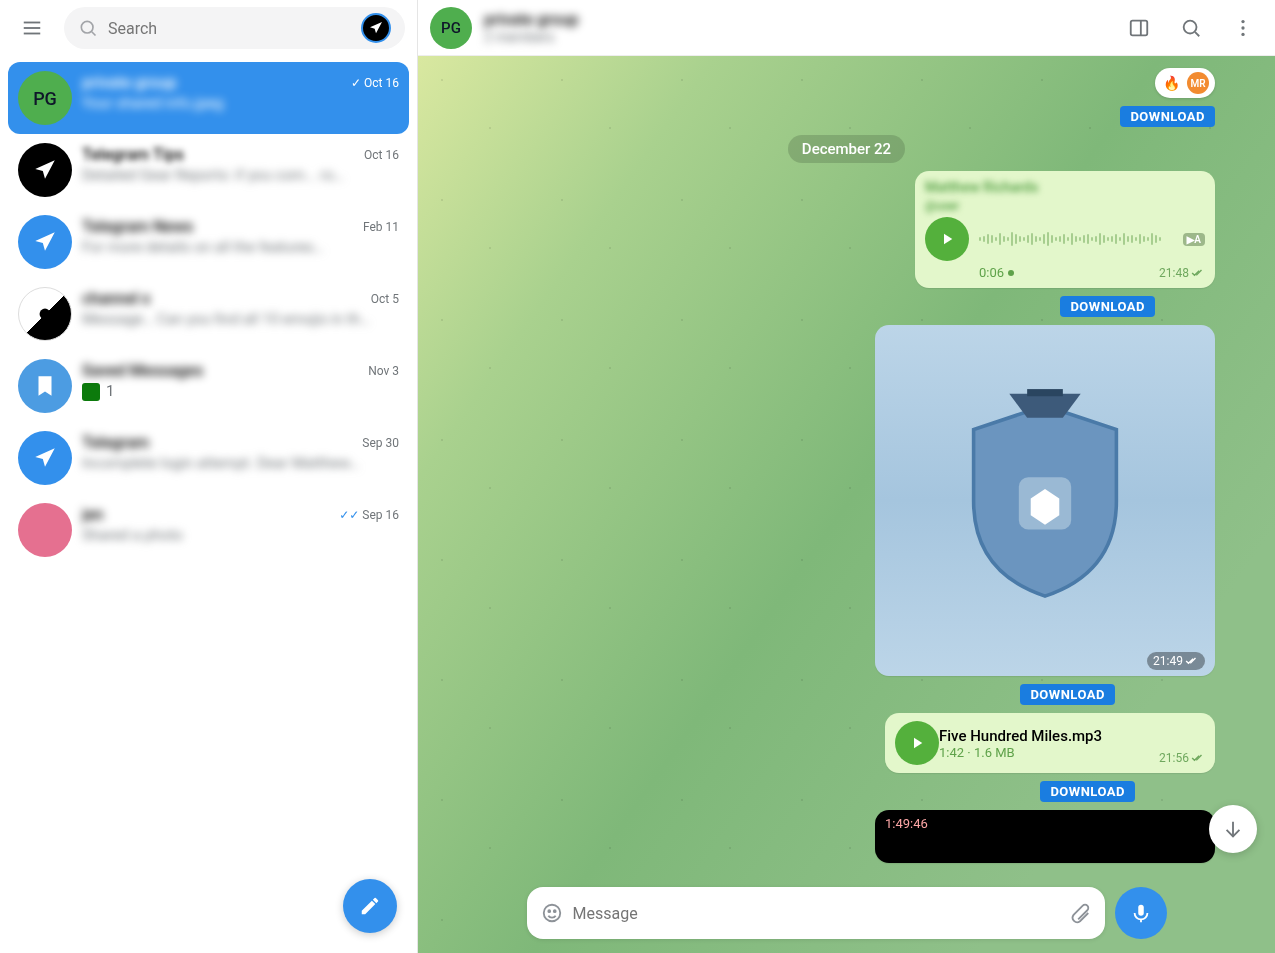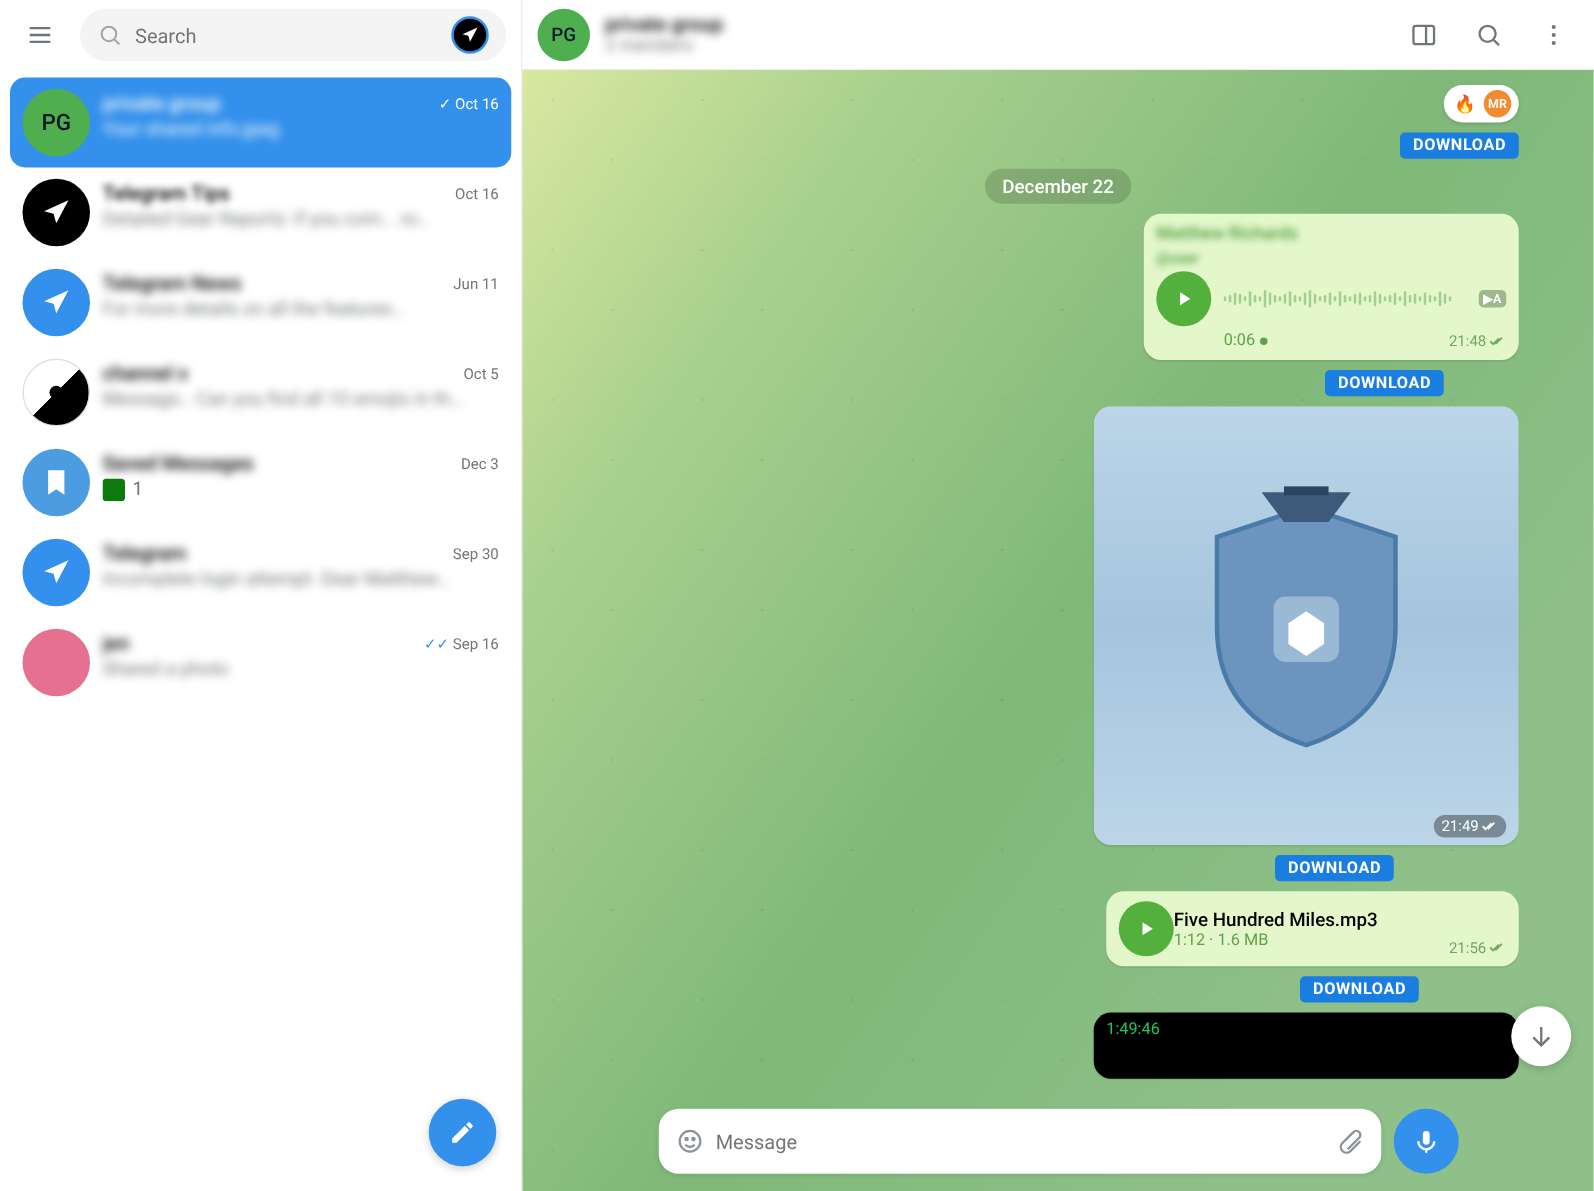--- a/index.html
+++ b/index.html
@@ -88,21 +88,21 @@
 .shield-graphic{width:70%;height:70%;}
 .image-time{position:absolute;bottom:6px;right:10px;background:rgba(0,0,0,0.35);color:#fff;font-size:12px;padding:2px 6px;border-radius:10px;display:flex;align-items:center;gap:2px;}
 .image-time svg{width:14px;height:14px;}
 
 .audio-bubble{display:flex;align-items:center;gap:0;}
 .audio-info{flex:1;}
 .audio-title{font-weight:500;font-size:15px;}
 .audio-meta{font-size:13px;color:#5fa24a;}
 
 .video-bubble{padding:0;border-radius:14px;overflow:hidden;background:#000;width:415px;height:60px;position:relative;}
-.video-dur{position:absolute;top:6px;left:10px;color:#22c55e;font-size:13px;}
+.video-dur{position:absolute;top:6px;left:10px;color:#fca5a5;font-size:13px;}
 
 .scroll-down-btn{position:absolute; right:18px; bottom:100px; width:48px;height:48px;border-radius:50%;background:#fff;display:flex;align-items:center;justify-content:center;box-shadow:0 2px 8px rgba(0,0,0,0.18);cursor:pointer;color:#707579;}
 .scroll-down-btn svg{width:22px;height:22px;}
 
 .composer{position:absolute; bottom:14px; left:50%; transform:translateX(-50%); width:640px; display:flex; gap:10px; align-items:center;}
 .composer-input{flex:1; background:#fff; border-radius:16px; height:52px; display:flex; align-items:center; padding:0 14px; gap:10px; box-shadow:0 1px 4px rgba(0,0,0,0.1);}
 .composer-input svg{width:22px;height:22px;color:#8d9298;}
 .composer-input input{flex:1;border:none;outline:none;font-size:16px;color:#c2410c;}
 .mic-btn{width:52px;height:52px;border-radius:50%;background:#3390ec;display:flex;align-items:center;justify-content:center;color:#fff;cursor:pointer;flex-shrink:0;}
 .mic-btn svg{width:22px;height:22px;}
@@ -165,21 +165,21 @@
 
     <div class="chat-item">
       <div class="chat-avatar av-blue">
           <svg class="av-paperplane" viewBox="0 0 24 24" fill="currentColor">
             <path d="M21 3L3 11l7 2 2 7 9-17z"></path>
           </svg>
         </div>
       <div class="chat-body">
         <div class="chat-row">
           <div class="chat-title">Telegram News</div>
-          <div class="chat-date">Jun 11</div>
+          <div class="chat-date">Feb 11</div>
         </div>
         <div class="chat-preview">For more details on all the features…</div>
       </div>
     </div>
 
     <div class="chat-item">
       <div class="chat-avatar av-half">
           <svg viewBox="0 0 24 24" fill="#000">
             <circle cx="12" cy="12" r="5"></circle>
           </svg>
@@ -195,21 +195,21 @@
 
     <div class="chat-item">
       <div class="chat-avatar av-bookmark">
           <svg viewBox="0 0 24 24" fill="currentColor">
             <path d="M6 3h12v18l-6-4-6 4z"></path>
           </svg>
         </div>
       <div class="chat-body">
         <div class="chat-row">
           <div class="chat-title">Saved Messages</div>
-          <div class="chat-date">Dec 3</div>
+          <div class="chat-date">Nov 3</div>
         </div>
         <div class="chat-preview" style="filter:none"><span class="square-emoji"></span><span>1</span></div>
       </div>
     </div>
 
     <div class="chat-item">
       <div class="chat-avatar av-blue">
           <svg class="av-paperplane" viewBox="0 0 24 24" fill="currentColor">
             <path d="M21 3L3 11l7 2 2 7 9-17z"></path>
           </svg>
@@ -378,21 +378,21 @@
       <div class="download-label" style="margin-right:100px">DOWNLOAD</div>
 
       <div class="bubble audio-bubble" style="width:330px">
         <div class="play-btn">
             <svg viewBox="0 0 24 24" fill="currentColor">
               <path d="M8 5v14l11-7z"></path>
             </svg>
           </div>
         <div class="audio-info">
           <div class="audio-title">Five Hundred Miles.mp3</div>
-          <div class="audio-meta">1:12 · 1.6 MB</div>
+          <div class="audio-meta">1:42 · 1.6 MB</div>
         </div>
         <span class="msg-time" style="align-self:flex-end">
             <span>21:56</span>
             <svg viewBox="0 0 24 24" fill="none" stroke="currentColor" stroke-width="2.5">
               <path d="M2 12l4 4L14 8"></path>
               <path d="M9 16l9-9"></path>
             </svg>
           </span>
       </div>
       <div class="download-label" style="margin-right:80px">DOWNLOAD</div>

